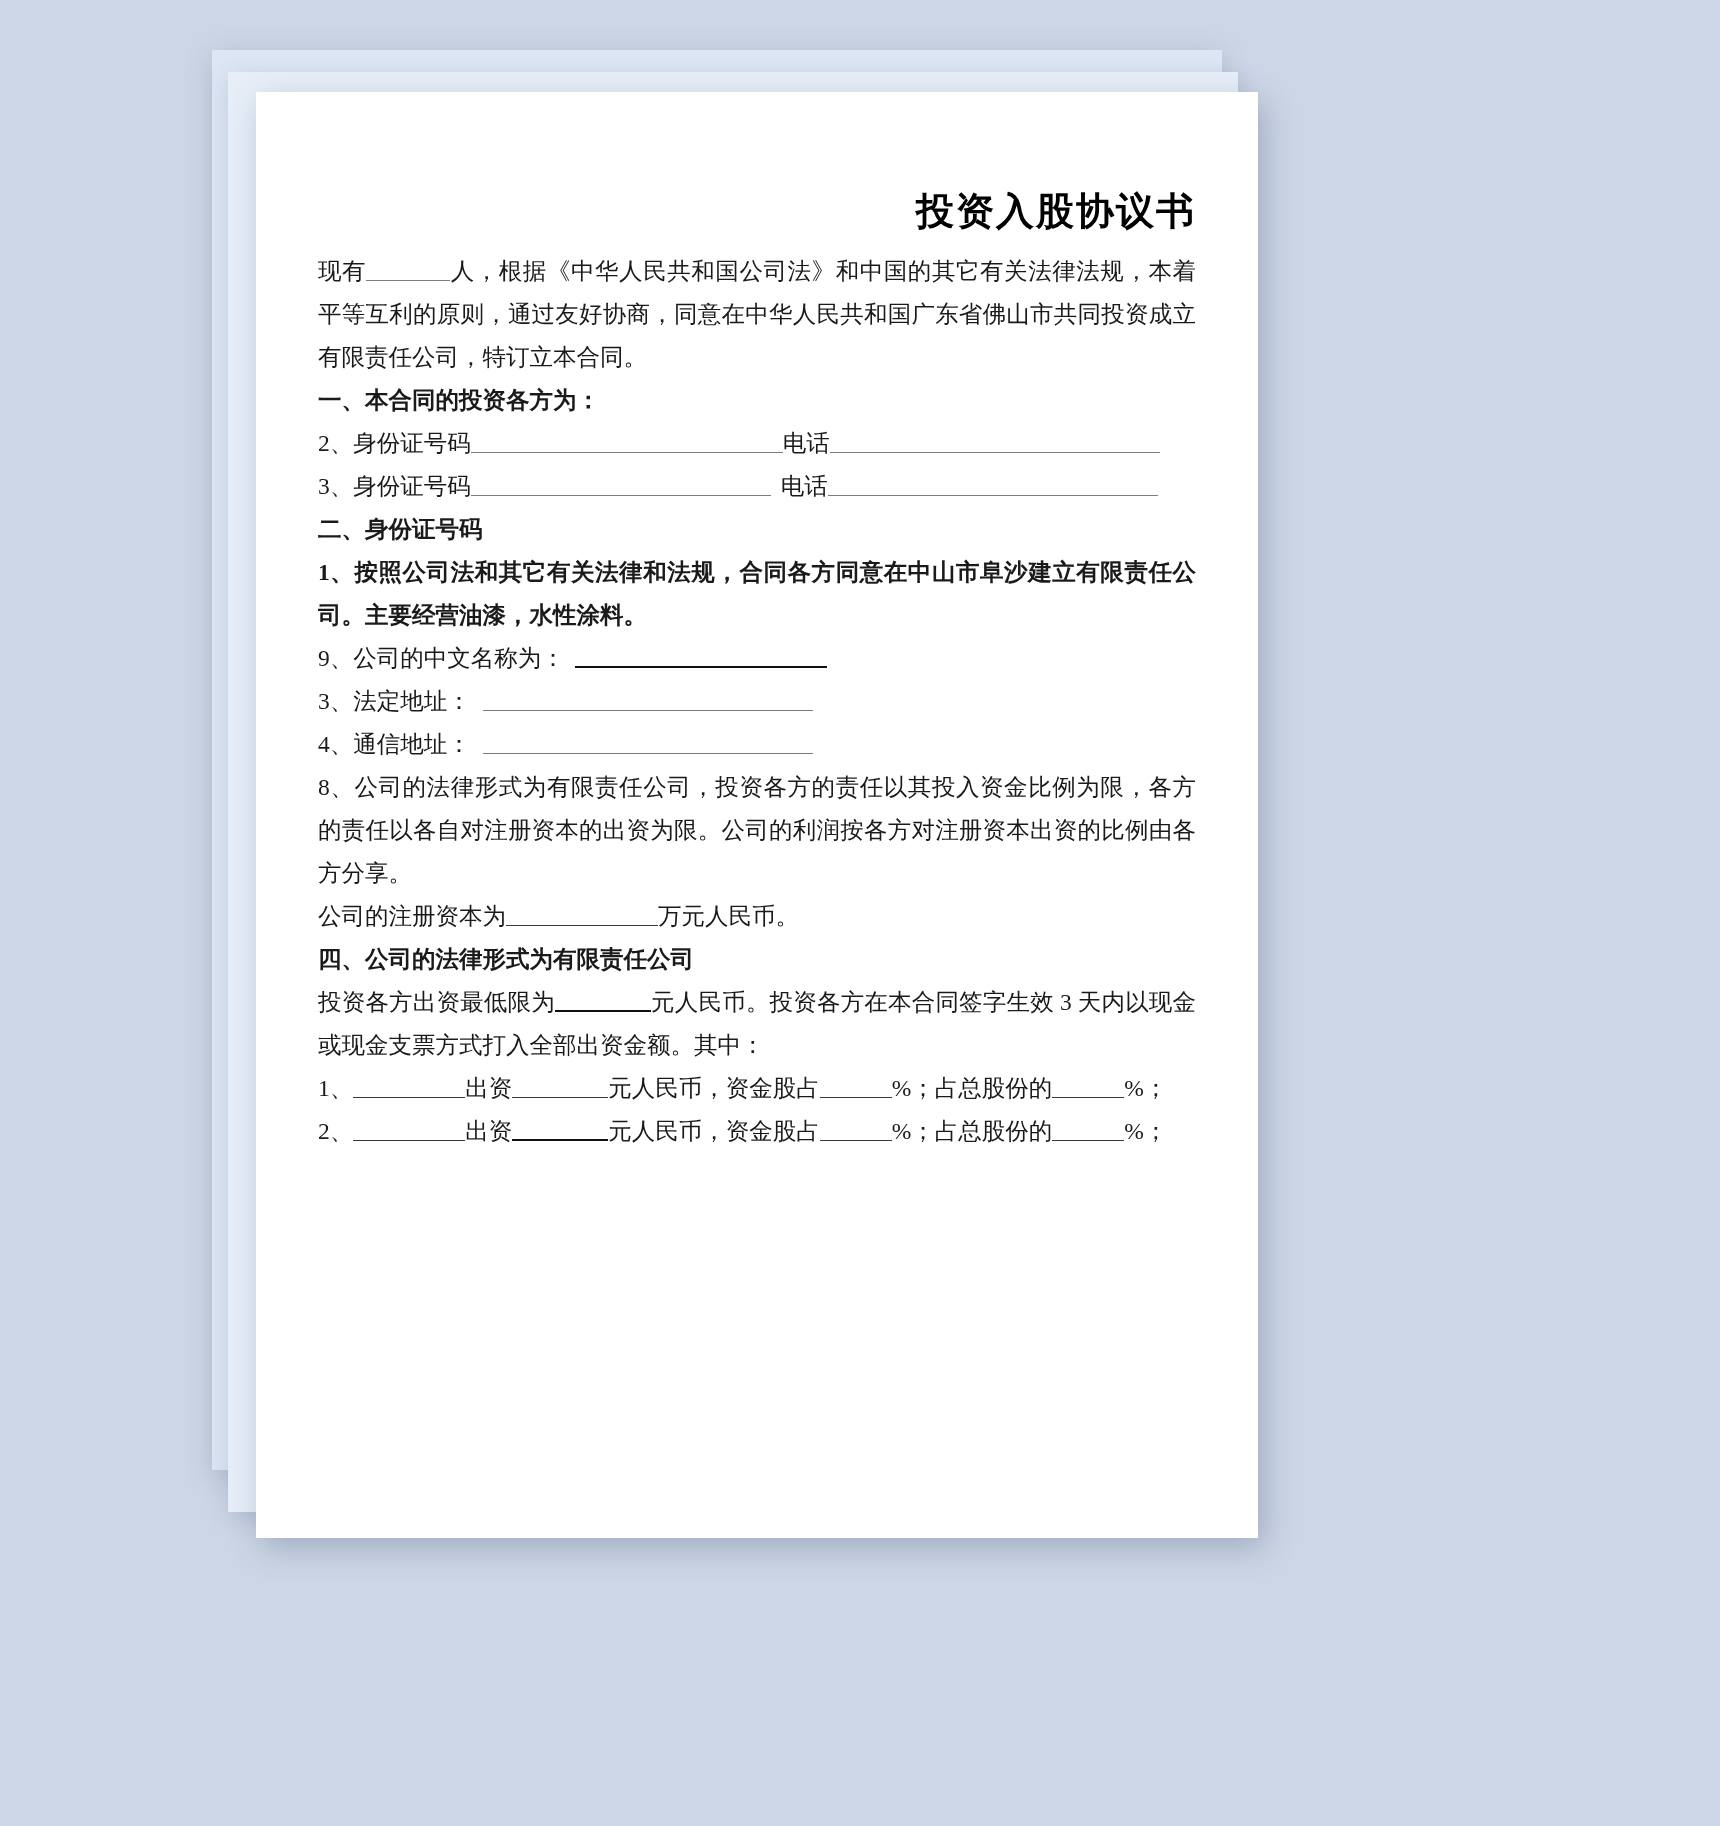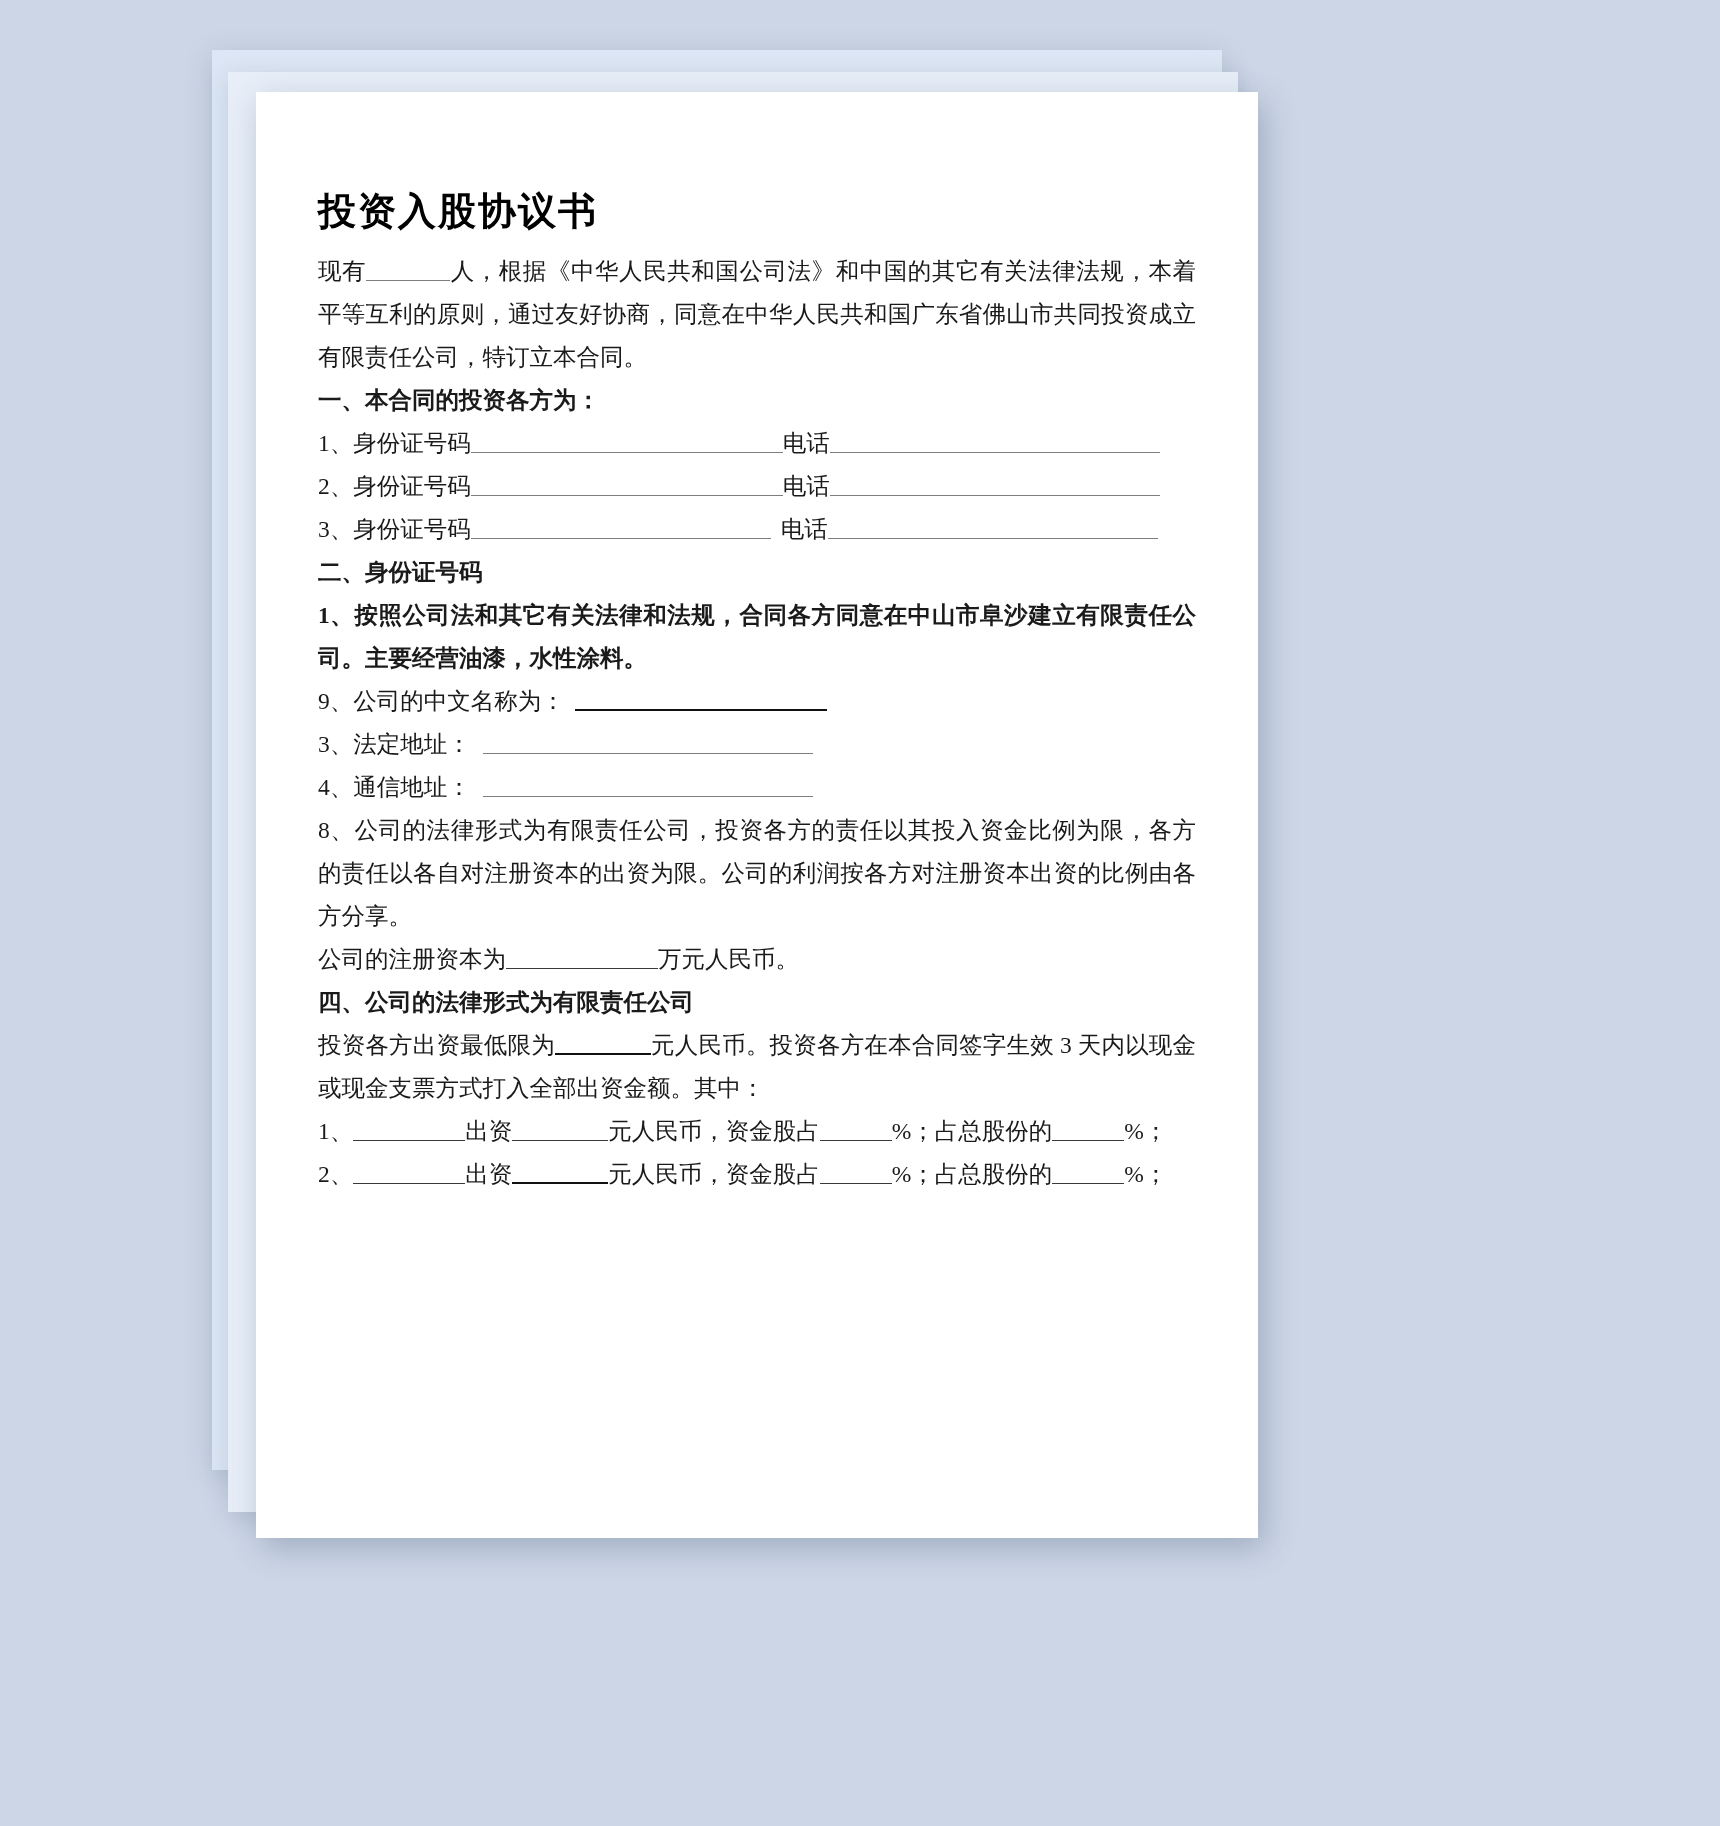--- a/index.html
+++ b/index.html
@@ -49,21 +49,21 @@
     top: 92px;
     width: 1002px;
     height: 1446px;
     background: #ffffff;
     box-shadow: 6px 10px 30px rgba(60,80,110,0.30);
     box-sizing: border-box;
     padding: 96px 62px 40px 62px;
   }
 
   .doc-title {
-    text-align: left;
+    text-align: right;
     font-size: 38px;
     font-weight: bold;
     letter-spacing: 2px;
     line-height: 1.25;
     margin: 0 0 14px 0;
     color: #000;
   }
 
   .para {
     font-size: 23.5px;
@@ -119,21 +119,20 @@
   <div class="paper-mid"></div>
 
   <div class="page">
 
     <div class="doc-title">投资入股协议书</div>
 
     <p class="para"><span>现有</span><span class="ul w-80"></span><span>人，根据《中华人民共和国公司法》和中国的其它有关法律法规，本着平等互利的原则，通过友好协商，同意在中华人民共和国广东省佛山市共同投资成立有限责任公司，特订立本合同。</span></p>
 
     <p class="para bold">一、本合同的投资各方为：</p>
 
-    <div class="blank-row"><span>1、</span><span>身份证号码</span><span class="ul w-310"></span><span>电话</span><span class="ul w-330"></span></div>
 
     <div class="blank-row"><span>2、</span><span>身份证号码</span><span class="ul w-310"></span><span>电话</span><span class="ul w-330"></span></div>
 
     <div class="blank-row"><span>3、</span><span>身份证号码</span><span class="ul w-300"></span><span style="display:inline-block;width:10px"></span><span>电话</span><span class="ul w-330"></span></div>
 
     <p class="para bold">二、身份证号码</p>
 
     <p class="para bold">1、按照公司法和其它有关法律和法规，合同各方同意在中山市阜沙建立有限责任公司。主要经营油漆，水性涂料。</p>
 
     <div class="blank-row"><span>9、公司的中文名称为：</span><span style="display:inline-block;width:10px"></span><span class="ul dark w-250"></span></div>

